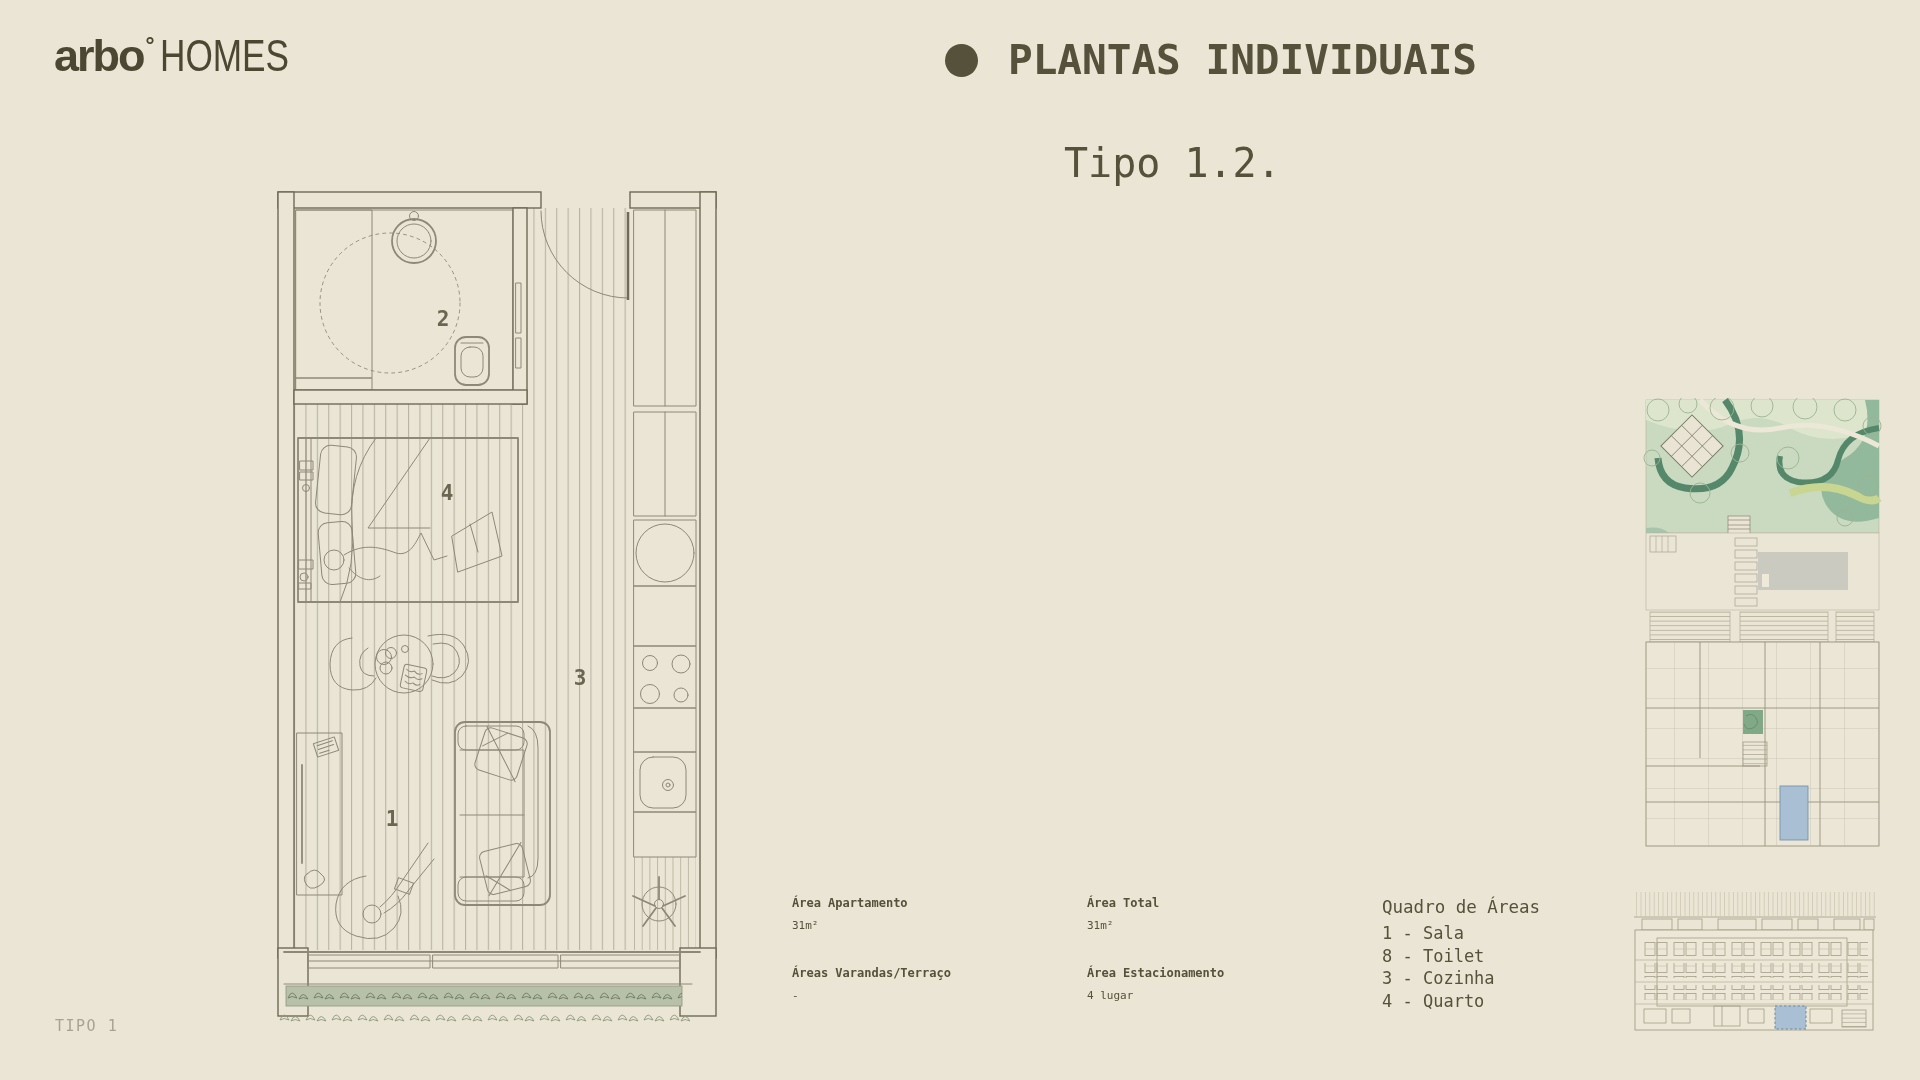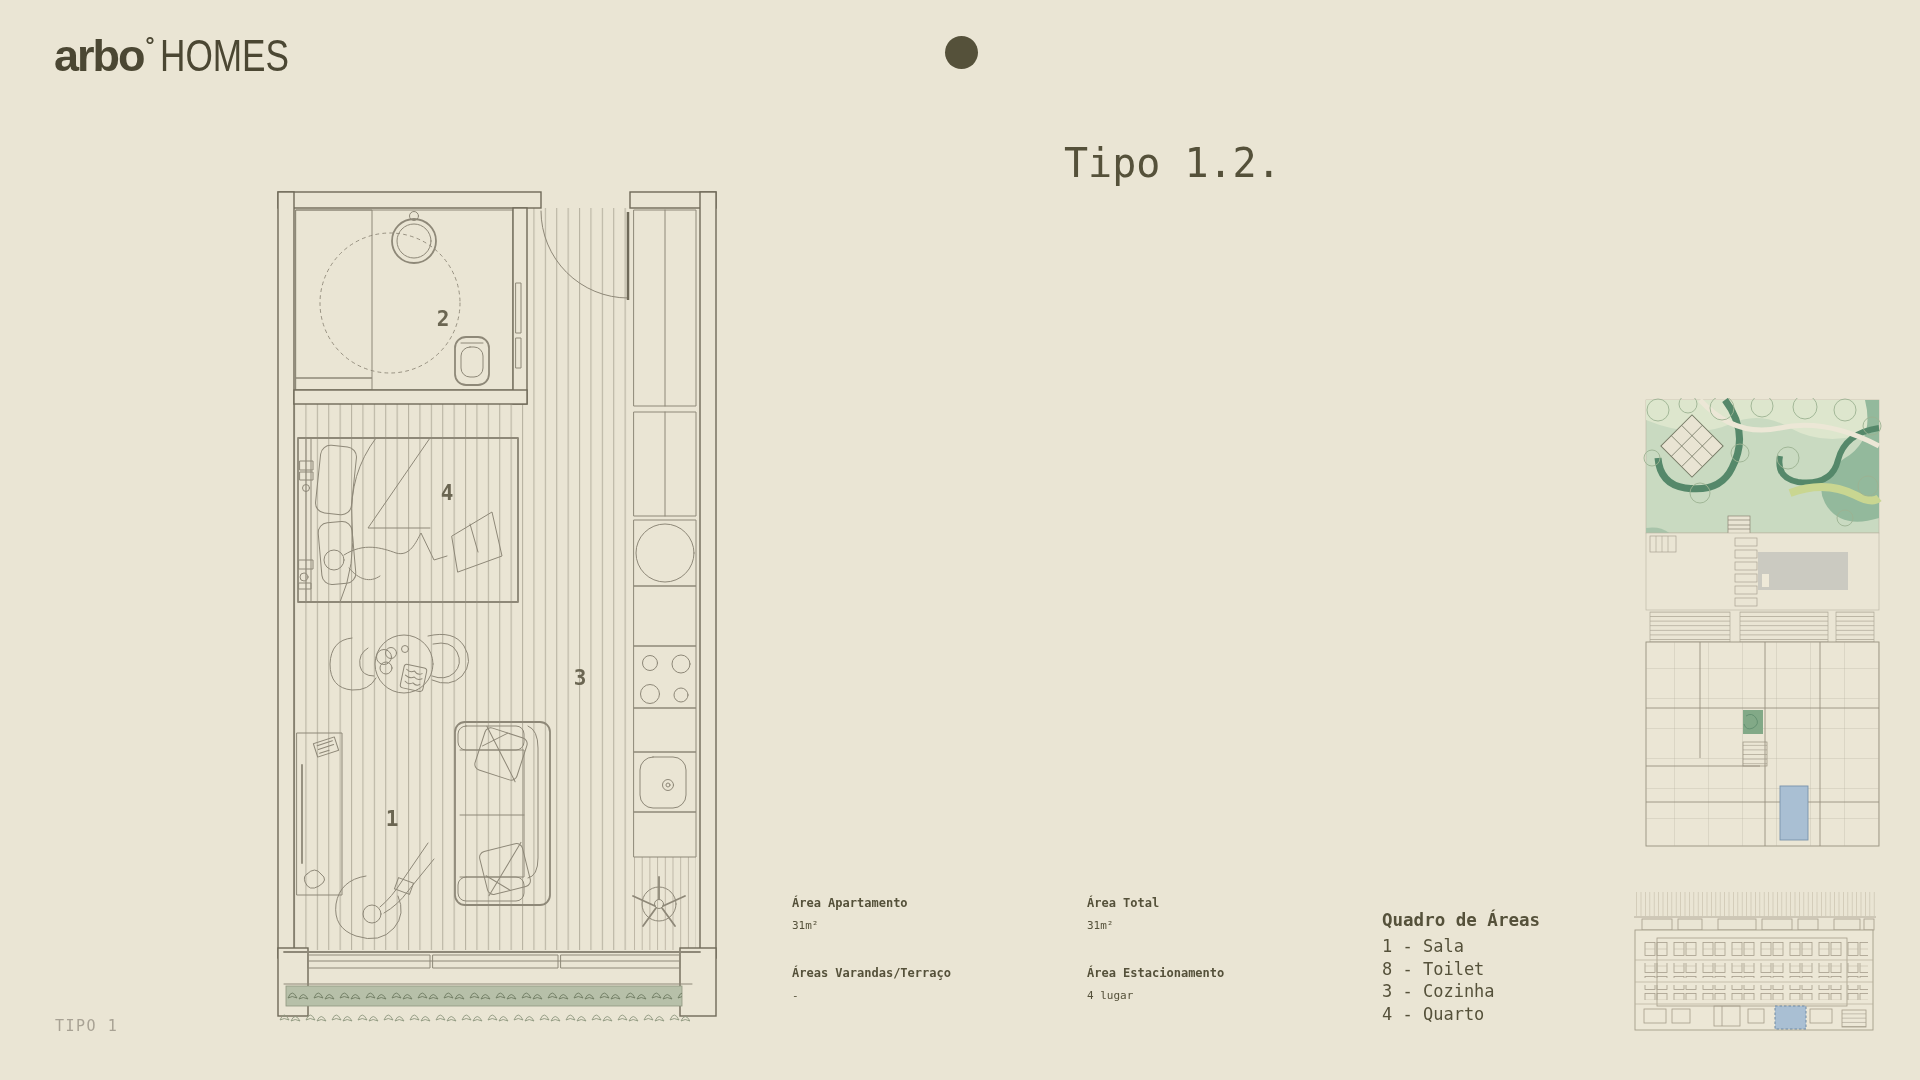--- a/index.html
+++ b/index.html
@@ -27,41 +27,42 @@
     letter-spacing:0;color:var(--ink2);margin-left:4px}
   
   .header-row{position:absolute;left:945px;top:36px;display:flex;align-items:center;gap:30px}
   .bullet{width:33px;height:33px;border-radius:50%;background:var(--ink);flex:0 0 auto}
   .page-title{font-size:41px;font-weight:700;letter-spacing:0;white-space:nowrap}
   .page-subtitle{position:absolute;left:1064px;top:140px;font-size:40px;font-weight:500;white-space:nowrap}
   
   .detail-col{position:absolute;top:893px;width:290px}
   .dlabel{font-weight:700;font-size:12px;line-height:21px;margin:0 0 2px}
   .dvalue{font-size:11px;line-height:20px;margin:0 0 27px}
-  .legend-title{font-weight:700;font-size:17.5px;line-height:21px;margin:17px 0 4px}
+  .legend-title{font-weight:400;font-size:17.5px;line-height:21px;margin:4px 0 4px}
   .legend-item{font-size:17px;line-height:22.5px}
   .tipo-footer{position:absolute;left:55px;top:1017px;font-size:15px;
     letter-spacing:1.5px;color:var(--muted)}
   
   svg .s{fill:none;stroke:var(--line);stroke-width:1;stroke-linecap:round;stroke-linejoin:round}
   svg .s2{stroke-width:1.8}
   svg .dash{stroke-dasharray:3 4;stroke-width:.9}
   svg .wallr{fill:var(--bg);stroke:var(--wall);stroke-width:1.4}
   svg .lbl{font:700 21px "DejaVu Sans Mono","Liberation Mono",monospace;
     fill:var(--label);text-anchor:middle}
 </style>
 </head>
 <body>
 
 <div class="logo">
   <span class="logo-arbo">arbo</span><span class="logo-deg">°</span><span class="logo-homes">HOMES</span>
 </div>
 
 <div class="header-row">
   <span class="bullet"></span>
+  <span class="page-title">PLANTAS INDIVIDUAIS</span>
 </div>
 <div class="page-subtitle">Tipo 1.2.</div>
 
 <svg class="abs" style="left:268px;top:188px" width="452" height="840" viewBox="268 188 452 840">
   <defs>
     <pattern id="planks" x="294" y="0" width="11.4" height="12" patternUnits="userSpaceOnUse">
       <path d="M.6 0 V12" stroke="#a59f8e" stroke-width=".8"></path>
     </pattern>
     <pattern id="planksN" x="634" y="0" width="7.7" height="12" patternUnits="userSpaceOnUse">
       <path d="M.5 0 V12" stroke="#aaa493" stroke-width=".7"></path>

